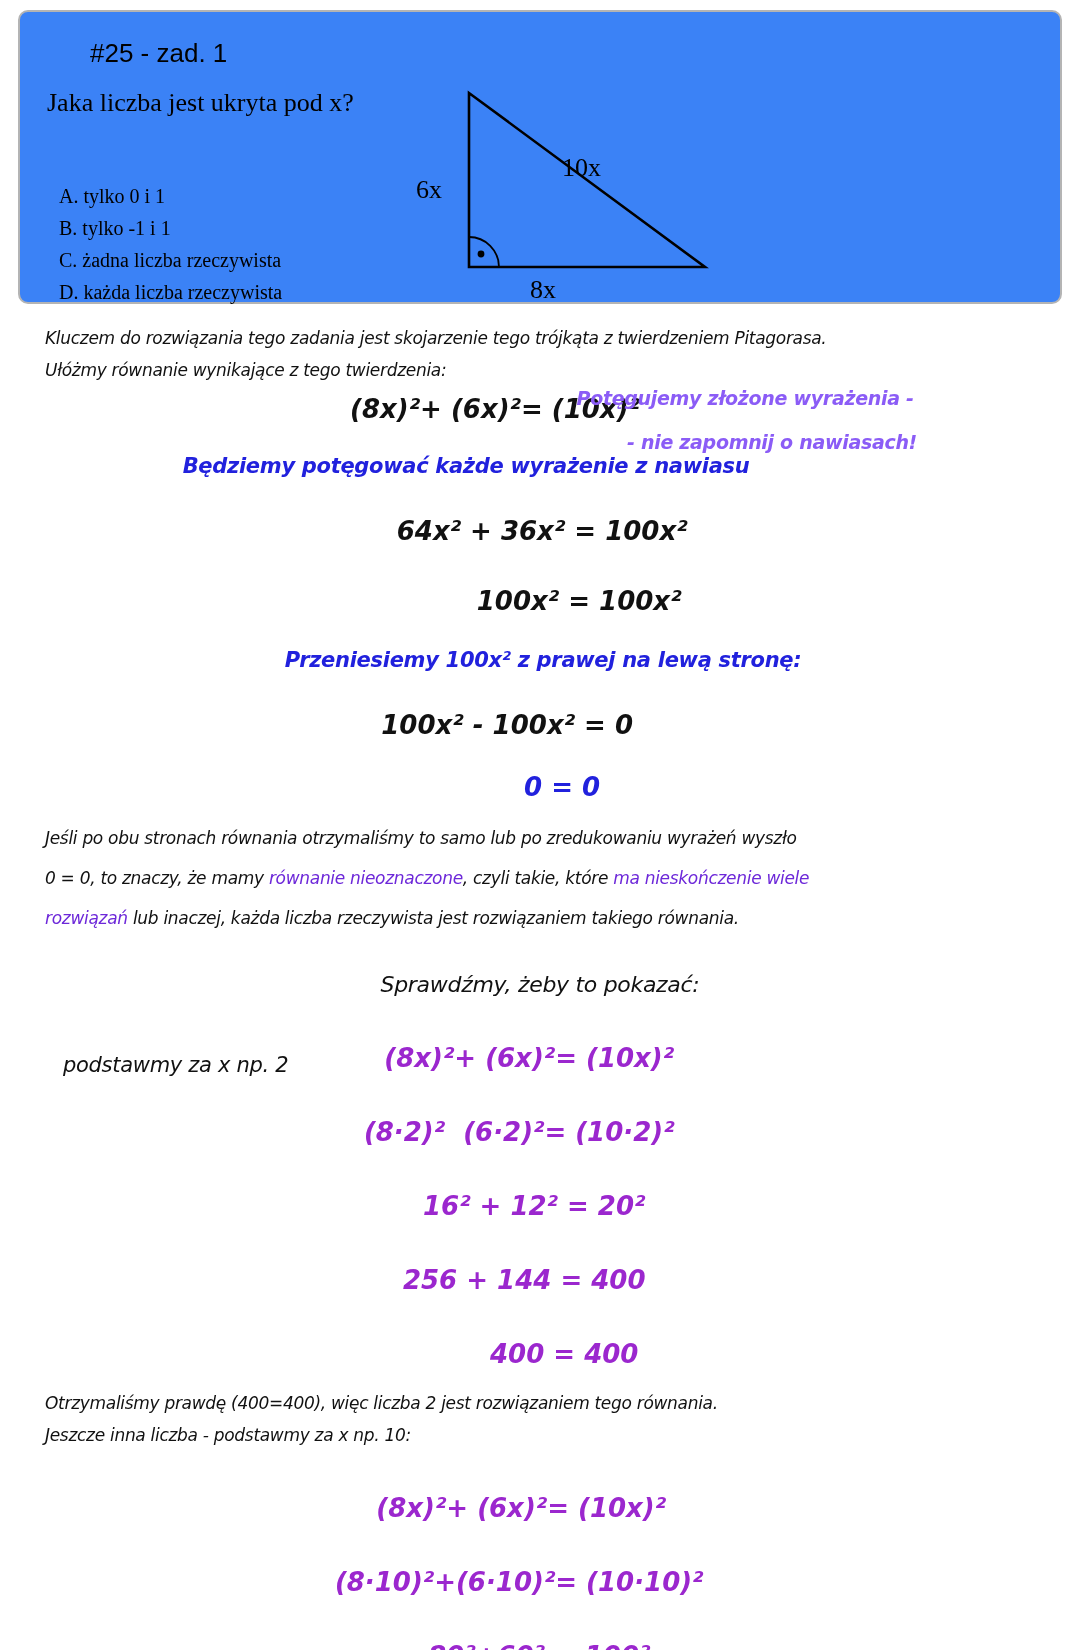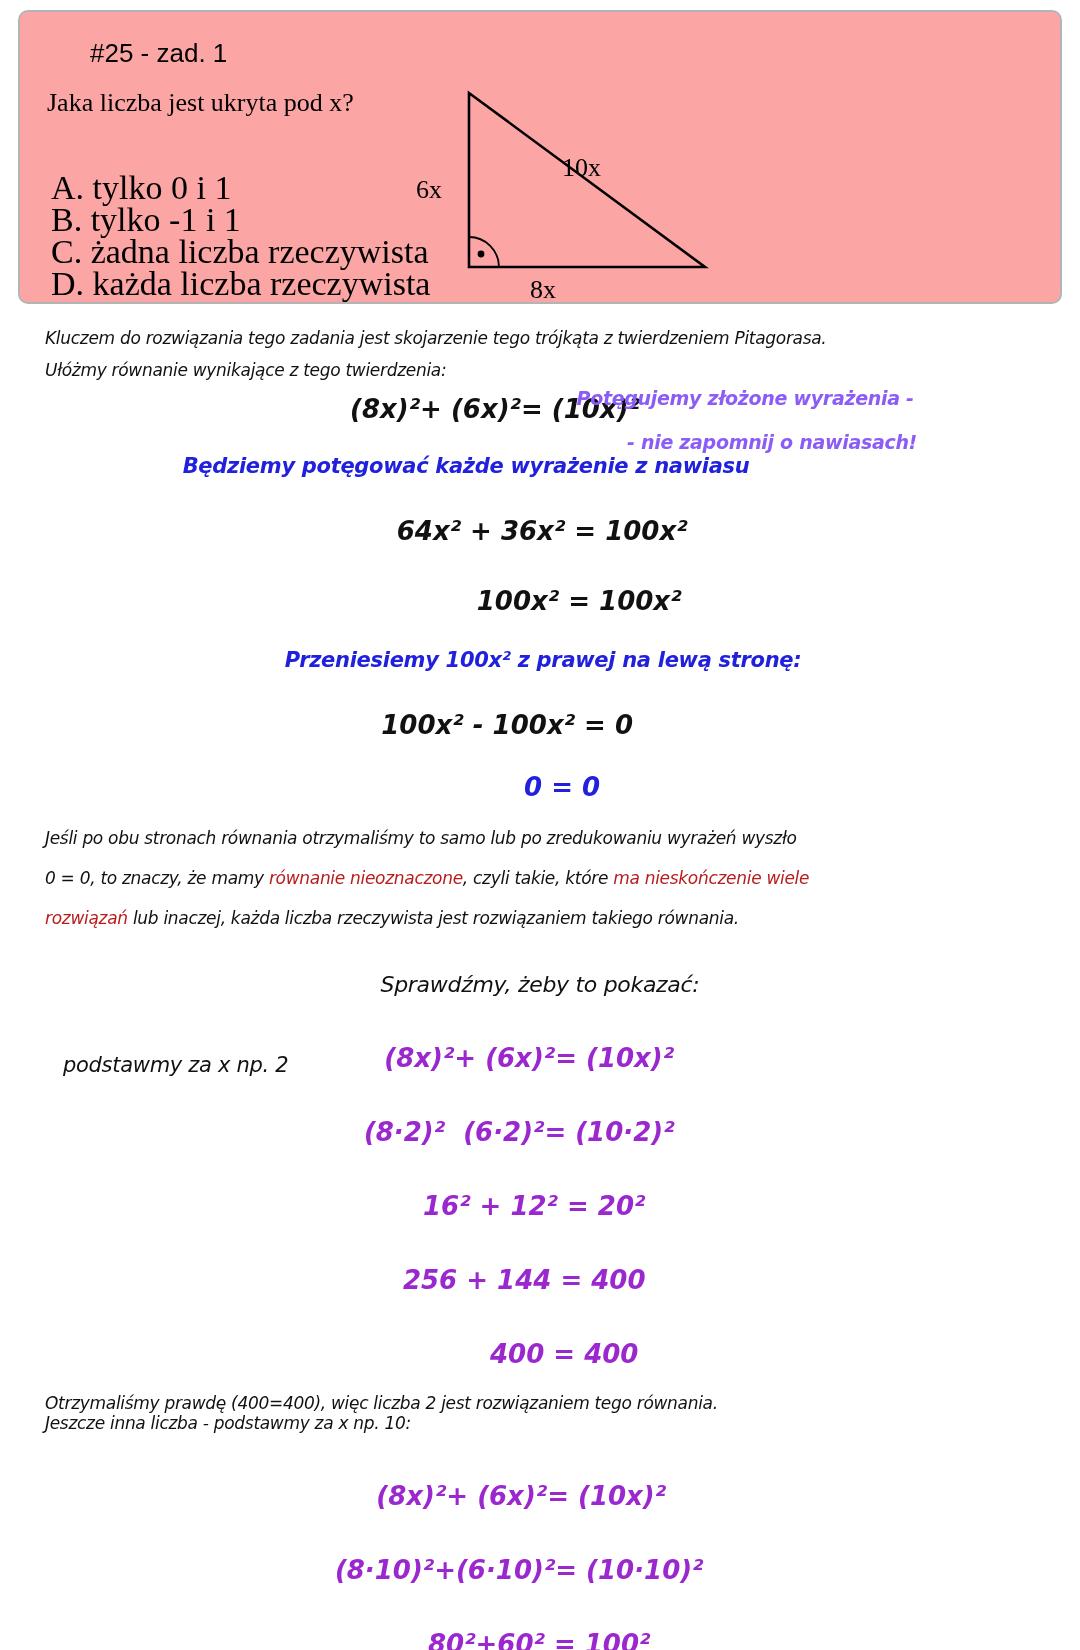--- a/index.html
+++ b/index.html
@@ -2,41 +2,41 @@
 <html lang="pl"><head>
 <meta charset="utf-8">
 <style>
   html,body{margin:0;padding:0;background:#fff;}
   body{width:1080px;height:1650px;overflow:hidden;position:relative;
        font-family:"DejaVu Sans",sans-serif;color:#0d0d0d;}
   .page{position:relative;width:1080px;height:1650px;background:#fff;}
 
   
   .qbox{position:relative;margin:10px 18px 0 18px;height:294px;
-        border:2px solid #b4b4b4;border-radius:10px;background:#fca5a5;box-sizing:border-box;}
+        border:2px solid #b4b4b4;border-radius:10px;background:#3b82f6;box-sizing:border-box;}
   .qbox-heading{margin:0;position:absolute;left:70px;top:26px;
         font-family:"Liberation Sans",sans-serif;font-weight:400;font-size:26px;color:#000;}
   .qbox-question{margin:0;position:absolute;left:27px;top:76px;
         font-family:"Liberation Serif",serif;font-size:26px;color:#000;}
-  .qbox-options{list-style:none;margin:4px;padding:0;position:absolute;left:27px;top:156px;
-        font-family:"Liberation Serif",serif;font-size:34px;line-height:32px;color:#000;}
+  .qbox-options{list-style:none;margin:12px;padding:0;position:absolute;left:27px;top:156px;
+        font-family:"Liberation Serif",serif;font-size:20px;line-height:32px;color:#000;}
   .triangle-svg{position:absolute;left:382px;top:68px;}
   .triangle-svg text{font-family:"Liberation Serif",serif;font-size:26px;fill:#000;}
 
   
   .solution{position:relative;padding:0 45px;}
   .solution p{margin:0;}
   .hw{font-family:"DejaVu Sans",sans-serif;font-style:italic;font-size:17px;
       letter-spacing:-0.3px;white-space:pre;color:#111;}
   .eqline{font-family:"DejaVu Sans",sans-serif;font-style:italic;font-weight:bold;
       font-size:26px;white-space:pre;color:#111;}
   .center{text-align:center;}
   .rel{position:relative;display:inline-block;}
   .blue{color:#2121dd;}
-  .magenta{color:#b91c1c;}
+  .magenta{color:#6d28d9;}
   .purple{color:#9b27ce;}
   .rednote{position:absolute;right:118px;top:-7px;color:#8b5cf6;text-align:left;
       font-family:"DejaVu Sans",sans-serif;font-style:italic;font-weight:bold;
       font-size:19px;line-height:22px;letter-spacing:-0.3px;white-space:pre;}
   .bignote{font-size:21px;font-weight:bold;}
   .checkblock{position:relative;text-align:center;}
   .checkblock .eqline{line-height:37px;}
   .sidelabel{position:absolute;left:18px;top:50px;
       font-family:"DejaVu Sans",sans-serif;font-style:italic;font-size:21px;
       letter-spacing:-0.3px;white-space:pre;color:#111;}
@@ -111,21 +111,21 @@
         <span class="rel" style="left:-57px">(8·2)²  (6·2)²= (10·2)²</span></p>
       <p class="eqline purple">
         <span class="rel" style="left:-42px">16² + 12² = 20²</span></p>
       <p class="eqline purple">
         <span class="rel" style="left:-52px">256 + 144 = 400</span></p>
       <p class="eqline purple">
         <span class="rel" style="left:-12px">400 = 400</span></p>
     </div>
 
     <p class="hw" style="margin-top:20px">Otrzymaliśmy prawdę (400=400), więc liczba 2 jest rozwiązaniem tego równania.</p>
-    <p class="hw" style="">Jeszcze inna liczba - podstawmy za x np. 10:</p>
+    <p class="hw" style="margin-top:12px">Jeszcze inna liczba - podstawmy za x np. 10:</p>
 
     <div class="checkblock" style="margin-top:8px">
       <p class="eqline purple">
         <span class="rel" style="left:-55px">(8x)²+ (6x)²= (10x)²</span></p>
       <p class="eqline purple">
         <span class="rel" style="left:-57px">(8·10)²+(6·10)²= (10·10)²</span></p>
       <p class="eqline purple">
         <span class="rel" style="left:-37px">80²+60² = 100²</span></p>
 
     </div>

